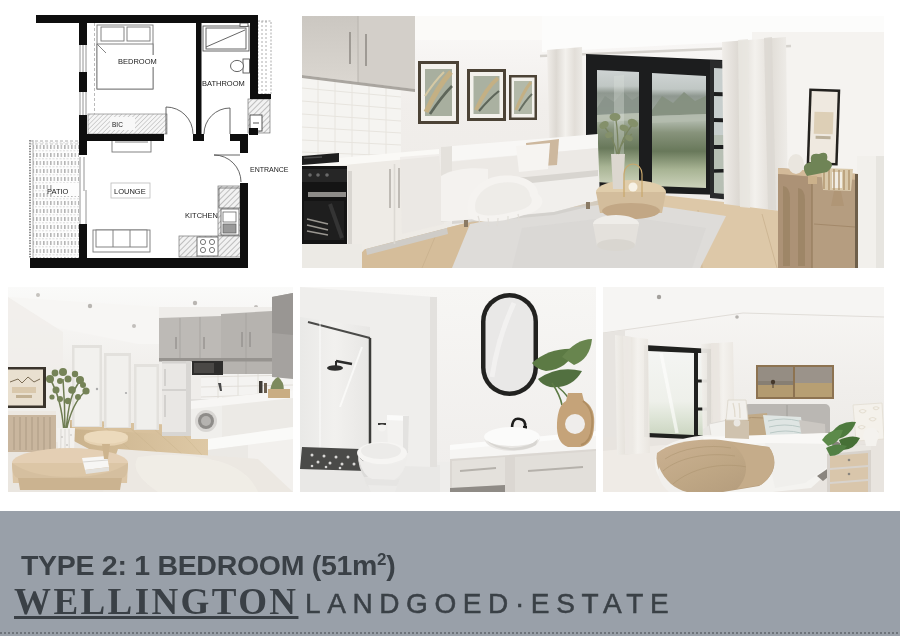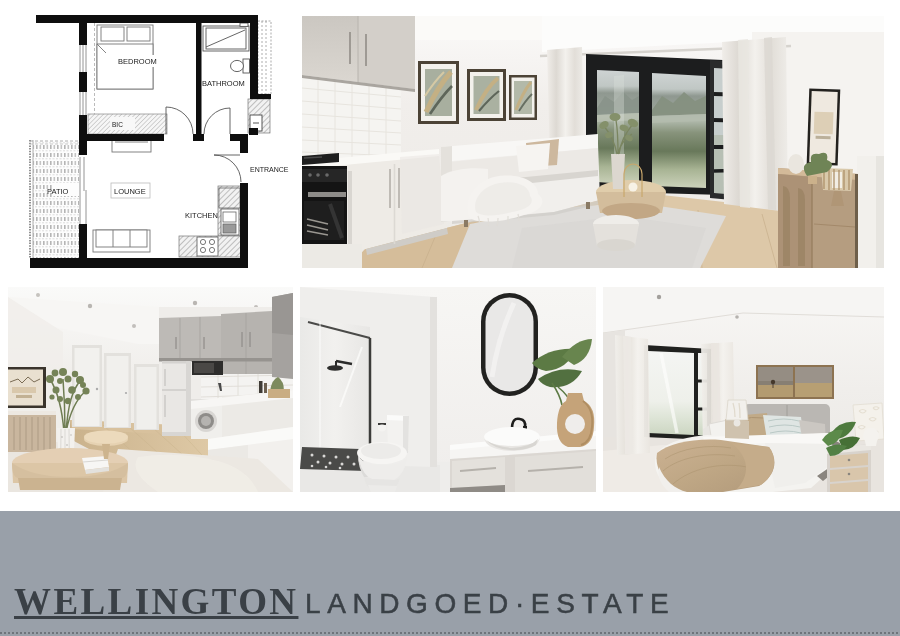--- a/index.html
+++ b/index.html
@@ -770,18 +770,19 @@
 </g>
 
 <path d="M122,132 L146,134 L146,152 L122,151 Z" fill="#cfc2ae"></path>
 <path d="M125,113 L143,113 L145,133 L123,133 Z" fill="#f2f0ec" stroke="#dbd5ca" stroke-width="0.8"></path>
 <path d="M130,116 q2,6 2,14 M136,116 q1,6 1,15" stroke="#e0dacd" stroke-width="1.3" fill="none"></path>
 <circle cx="134" cy="136" r="3.4" fill="#eae7e2"></circle>
 </svg>
 
 <div id="band"></div>
 <div id="bstrip"></div>
+<div id="t1">TYPE 2: 1 BEDROOM (51m<sup>2</sup>)</div>
 <div id="t2">
       <span class="w">WELLINGTON</span> 
       <span class="l">LANDGOED·ESTATE</span>
     </div>
 
 </div>
 
 </body></html>

